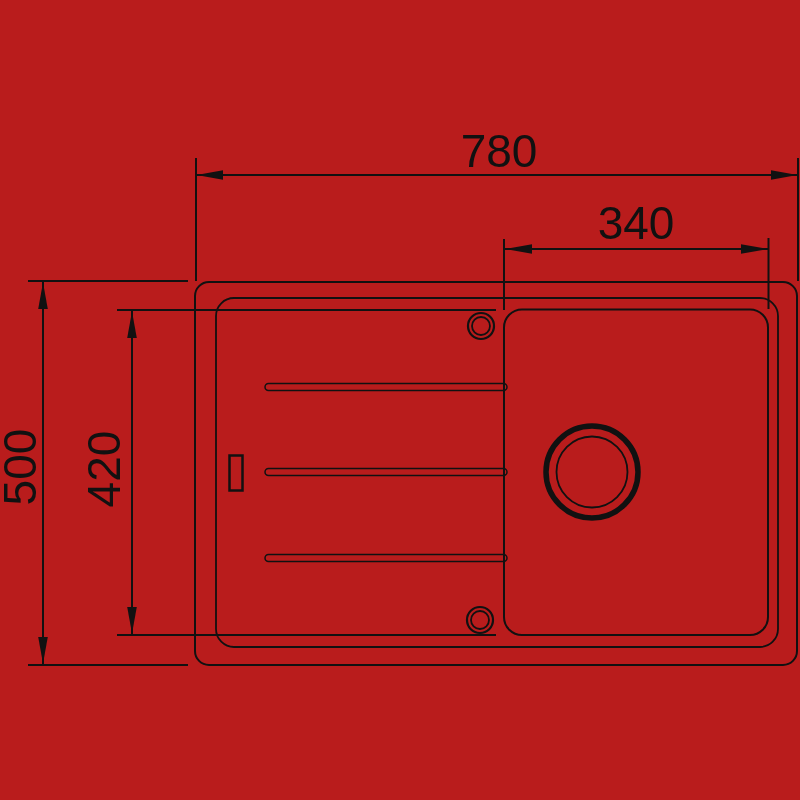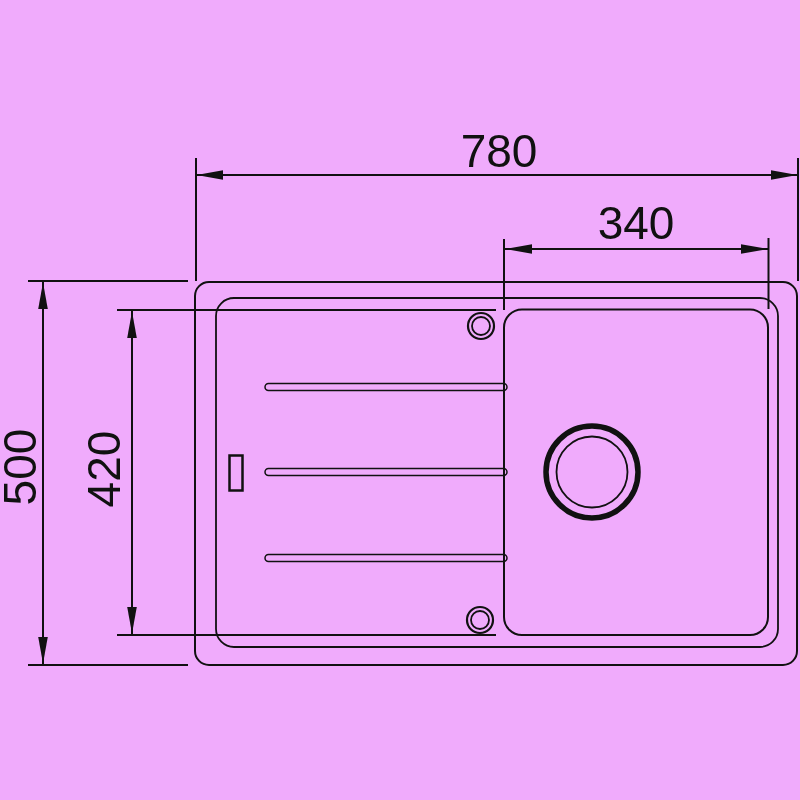--- a/index.html
+++ b/index.html
@@ -8,21 +8,21 @@
     background: #ffffff;
     width: 800px;
     height: 800px;
     overflow: hidden;
     font-family: "Liberation Sans", sans-serif;
   }
   .stage {
     position: relative;
     width: 800px;
     height: 800px;
-    background: #f0abfc;
+    background: #b91c1c;
   }
   svg { display: block; }
   text.dim-label {
     font-family: "Liberation Sans", sans-serif;
     font-size: 46px;
     fill: #111111;
   }
 </style>
 </head>
 <body>

